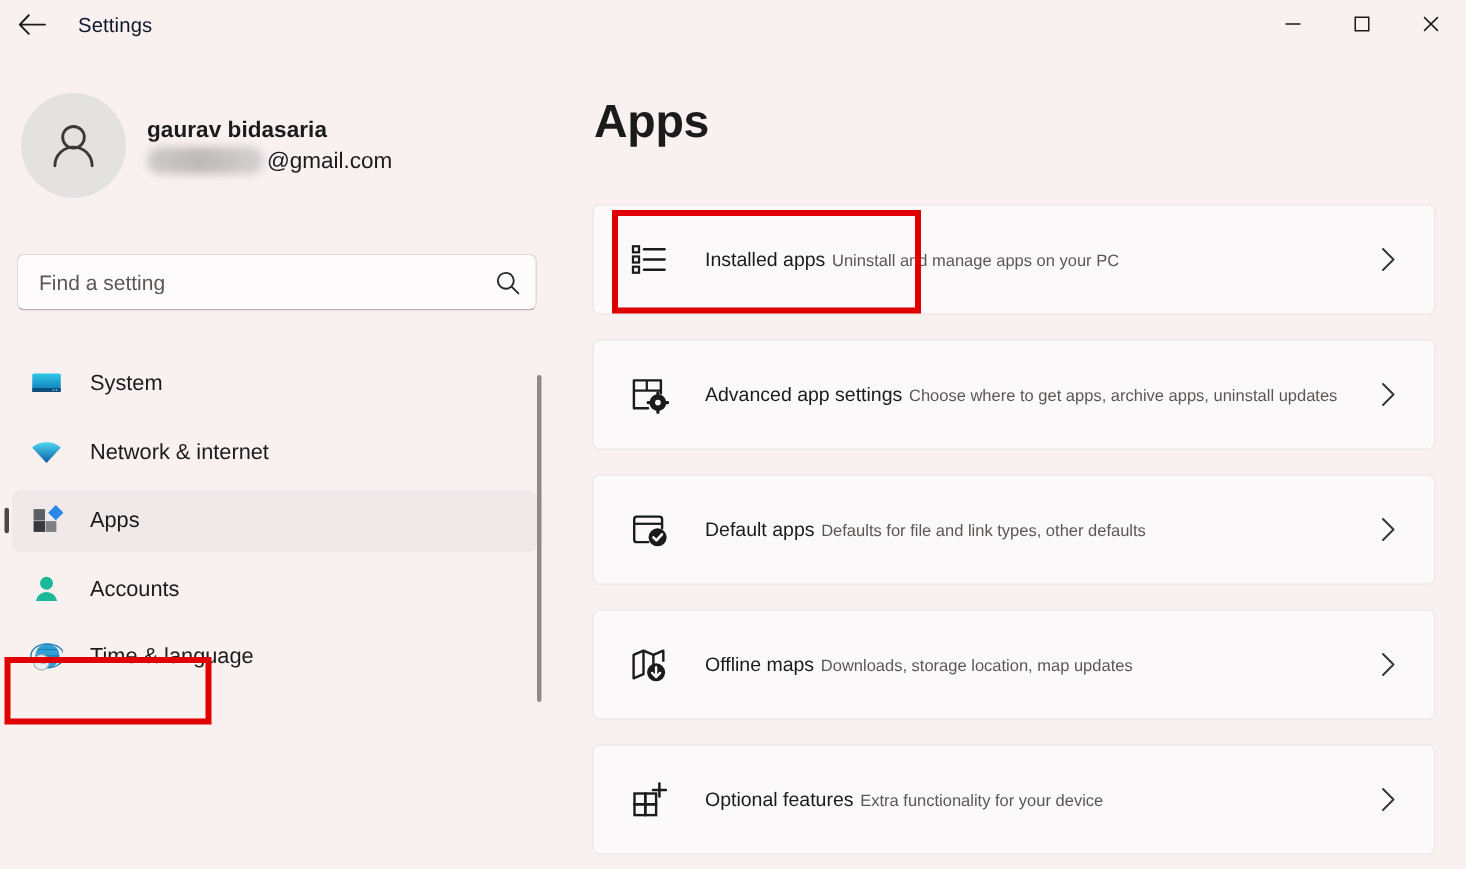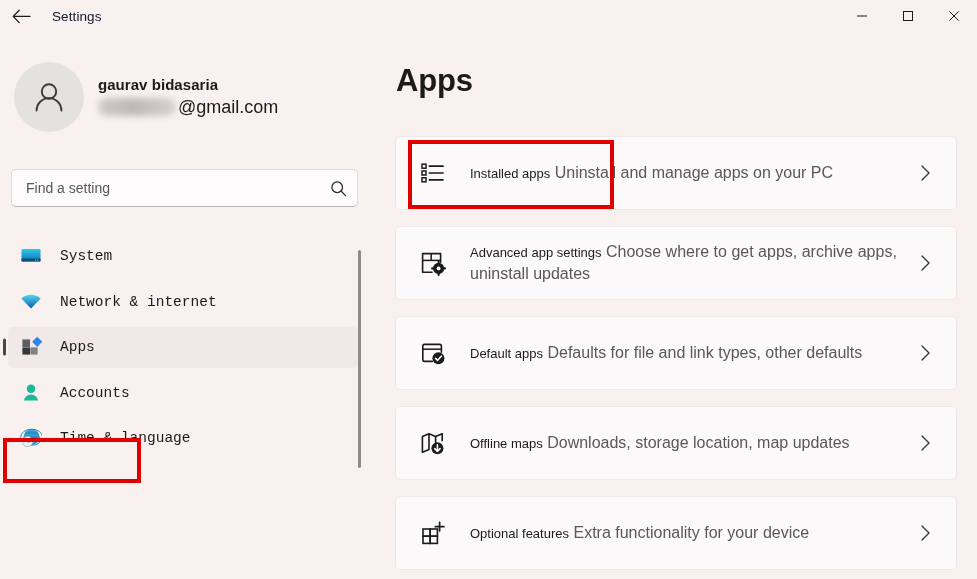--- a/index.html
+++ b/index.html
@@ -91,21 +91,21 @@
     margin-left: 14px;
     line-height: 1.28;
   }
   .account-name {
     font-size: 15px;
     font-weight: bold;
     color: #1b1b1b;
     letter-spacing: 0.05px;
   }
   .account-email {
-    font-size: 18px;
+    font-size: 15px;
     color: #1b1b1b;
     display: flex;
     align-items: center;
     margin-top: 1px;
   }
   .email-blur {
     display: inline-block;
     width: 78px;
     height: 18px;
     border-radius: 9px;
@@ -143,21 +143,20 @@
   .search-icon { flex: 0 0 auto; display: flex; }
 
   
   .nav {
     position: absolute;
     top: 231px;
     left: 0;
     width: 368px;
     height: 348px;
     overflow: hidden;
-    font-family: Liberation Mono, monospace;
   }
   .nav-item {
     position: relative;
     display: flex;
     align-items: center;
     height: 41px;
     margin: 4.5px 10px 4.5px 8px;
     padding-left: 12px;
     border-radius: 5px;
     cursor: pointer;
@@ -254,21 +253,21 @@
     margin-left: 22px;
     flex: 1;
     min-width: 0;
   }
   .card-title {
     font-size: 13px;
     color: #1b1b1b;
     line-height: 1.35;
   }
   .card-sub {
-    font-size: 16px;
+    font-size: 11px;
     color: #5c5757;
     margin-top: 2px;
     line-height: 1.35;
   }
   .card-chevron {
     flex: 0 0 auto;
     color: #3a3636;
     display: flex;
     align-items: center;
     padding-right: 4px;

